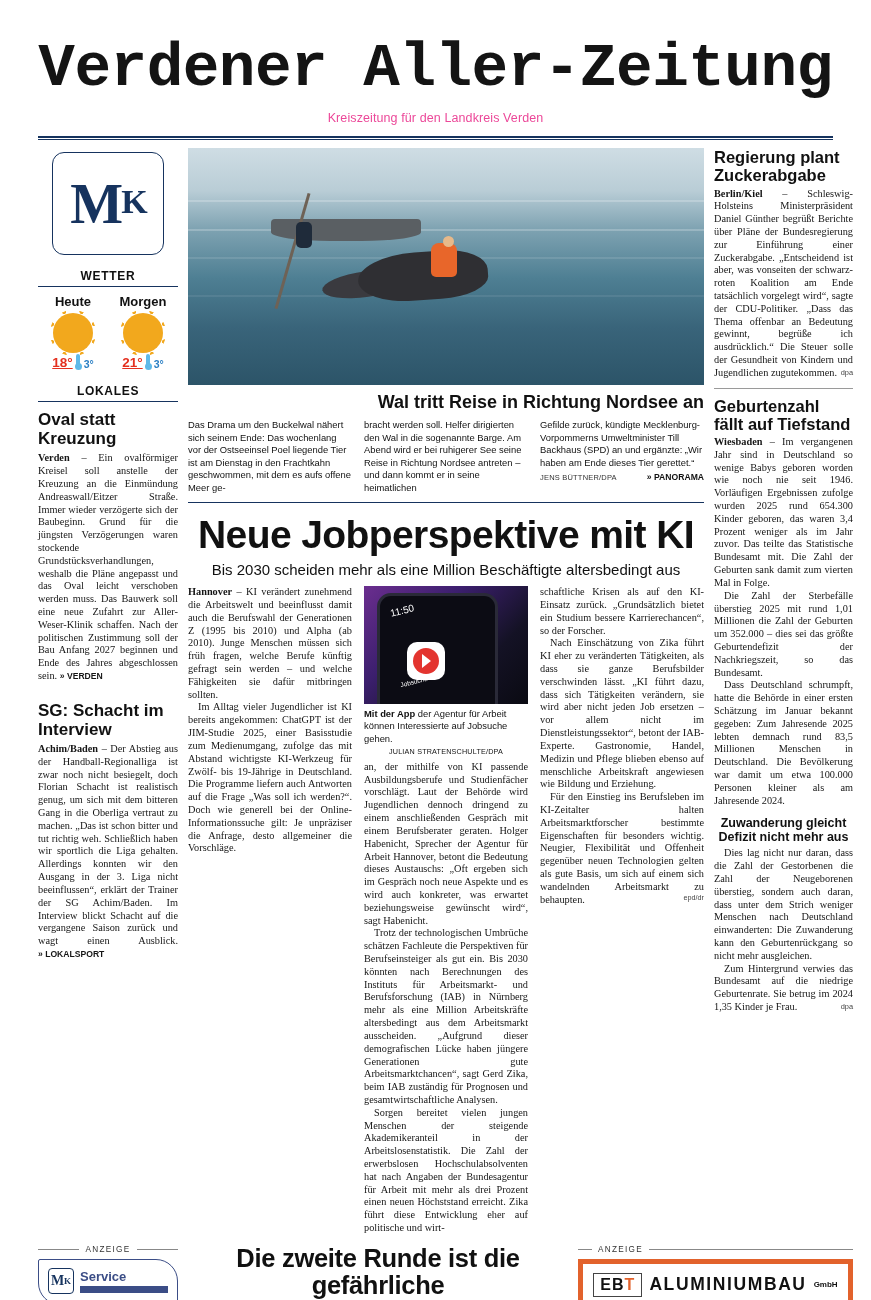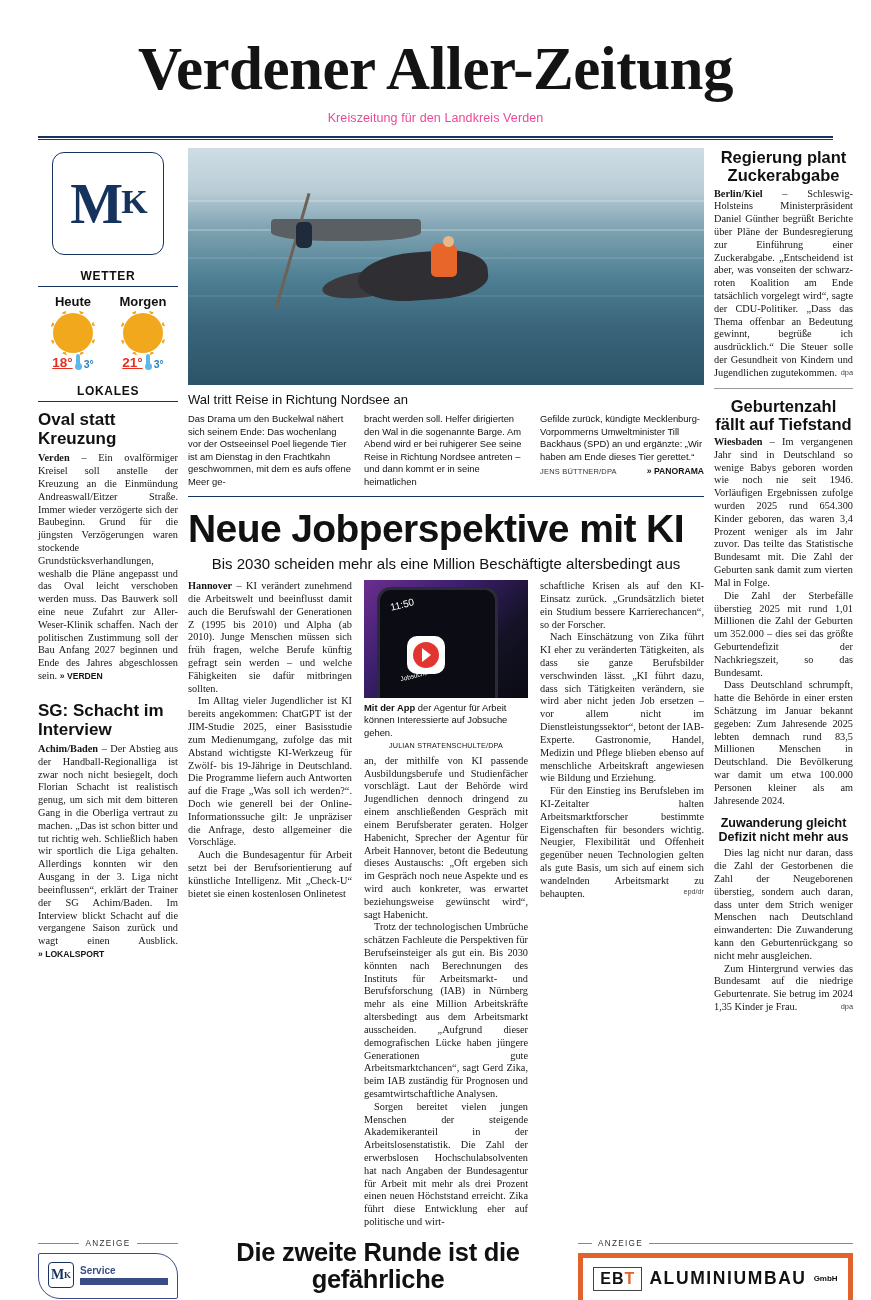--- a/index.html
+++ b/index.html
@@ -8,21 +8,21 @@
     background: #ffffff;
     font-family: "Liberation Serif", serif;
     color: #111111;
     overflow: hidden;
   }
   .page { position: relative; width: 871px; height: 1300px; padding: 0 38px; }
 
   
   .masthead { padding-top: 38px; }
   .masthead-title {
-    font-family: Liberation Serif, serif;
+    font-family: Liberation Mono, monospace;
     font-size: 61px; font-weight: 700; letter-spacing: -0.5px;
     text-align: center; line-height: 1.02; color: #141414;
   }
   .masthead-sub {
     text-align: center; font-family: "Liberation Sans", sans-serif;
     font-size: 12.5px; color: #ec4899; margin-top: 11px; letter-spacing: 0.1px;
   }
   .masthead-rule-top { border-top: 1.6px solid #16335e; margin-top: 11px; }
   .infobar {
     display: flex; align-items: center; justify-content: space-between;
@@ -104,32 +104,32 @@
     background: #2f2f33; border-radius: 60% 45% 50% 55% / 70% 60% 55% 65%;
     transform: rotate(-4deg);
   }
   .whale2 { position:absolute; left: 26%; top: 52%; width: 90px; height: 26px; background:#3a3a3f; border-radius: 50%; transform: rotate(-8deg); }
   .rescuer { position:absolute; left:47%; top:40%; width:26px; height:34px; background:#e8662a; border-radius: 8px 8px 5px 5px; }
   .rescuer-head { position:absolute; left:49.5%; top:37%; width:11px; height:11px; border-radius:50%; background:#e7b98a; }
   .boat { position:absolute; left: 16%; top: 30%; width: 150px; height: 22px; background:#5a5f63; border-radius: 4px 4px 40% 40%; }
   .pole { position:absolute; left: 20%; top: 18%; width: 3px; height: 120px; background:#6e6256; transform: rotate(16deg); }
   .person-l { position:absolute; left: 21%; top: 31%; width: 16px; height: 26px; background:#1f2b3a; border-radius:5px; }
   .photo-title {
-    font-family:"Liberation Sans", sans-serif; font-weight:400; font-size: 13px;
-    text-align:left; margin: 7px 0 6px 0;
+    font-family:"Liberation Sans", sans-serif; font-weight:700; font-size: 18px;
+    text-align:right; margin: 7px 0 6px 0;
   }
   .cap-cols { display:flex; gap: 12px; }
   .cap-col { flex:1; font-family:"Liberation Sans", sans-serif; font-size: 9.4px; line-height: 1.33; }
   .credit { font-family:"Liberation Sans", sans-serif; font-size: 7.5px; color:#333; letter-spacing:0.2px; }
   .credit-row { display:flex; justify-content:space-between; align-items:center; margin-top:3px; }
 
   
   .hl-main {
     font-family:"Liberation Sans", sans-serif; font-weight:700;
-    font-size: 39px; line-height:1.05; margin: 12px 0 0 0; letter-spacing:-0.6px;
+    font-size: 39px; text-align:center; line-height:1.05; margin: 12px 0 0 0; letter-spacing:-0.6px;
   }
   .sub-main {
     font-family:"Liberation Sans", sans-serif; font-size: 15px;
     text-align:center; margin: 5px 0 8px 0;
   }
   .three { display:flex; gap: 12px; }
   .three > div { flex: 1; }
 
   .inline-photo {
     width: 100%; height: 118px; margin-bottom: 4px;
@@ -155,21 +155,21 @@
   .clock { position:absolute; left: 16%; top: 16%; color:#fff; font-family:"Liberation Sans",sans-serif; font-size:10px; transform: rotate(-14deg); }
   .applabel { position:absolute; left: 22%; top: 78%; color:#fff; font-family:"Liberation Sans",sans-serif; font-size:6.5px; transform: rotate(-14deg); }
   .photo-cap { font-family:"Liberation Sans", sans-serif; font-size: 9.4px; line-height:1.3; }
   .photo-cap b { font-weight:700; }
   .cap-credit { font-family:"Liberation Sans", sans-serif; font-size: 7.2px; text-align:center; margin-top:2px; letter-spacing:0.2px; }
   .epd { font-family:"Liberation Sans", sans-serif; font-size: 7.2px; color:#444; float:right; }
 
   
   .r-head {
     font-family:"Liberation Sans", sans-serif; font-weight:700; font-size: 16.5px;
-    text-align:center; line-height:1.1; margin-bottom: 3px;
+    line-height:1.1; margin-bottom: 3px;
   }
   .r-sub {
     font-family:"Liberation Sans", sans-serif; font-weight:700; font-size: 12.5px;
     text-align:center; line-height:1.15; margin: 8px 0 3px 0;
   }
   .dpa { font-family:"Liberation Sans", sans-serif; font-size: 7.4px; color:#444; float:right; margin-top:1px; }
   .hr-thin { border-top:1px solid #9a9a9a; margin: 8px 0; }
   .hr-dark { border-top:1.3px solid #16335e; margin: 8px 0 7px 0; }
 
   
@@ -183,21 +183,21 @@
   .anzeige {
     font-family:"Liberation Sans", sans-serif; font-size: 8.2px; letter-spacing:1.3px;
     color:#333; display:flex; align-items:center; gap:6px; margin-bottom: 5px;
   }
   .anzeige .ln { flex:1; height:1px; background:#888; }
   .ad-left {
     border: 1.6px solid #3b4d86; border-radius: 2px 22px 2px 22px; padding: 8px 9px 10px 9px;
   }
   .mk-small { width: 26px; height:26px; border:1.3px solid #16335e; border-radius:4px; display:flex; align-items:center; justify-content:center; font-family:"Liberation Serif",serif; font-weight:700; font-size:14px; color:#16335e; }
   .svc-row { display:flex; align-items:center; gap:6px; }
-  .svc-txt { font-family:"Liberation Sans",sans-serif; font-size:10px; font-weight:700; color:#3b4d86; }
+  .svc-txt { font-family:"Liberation Sans",sans-serif; font-size:13px; font-weight:700; color:#3b4d86; }
   .svc-bar { height:7px; background:#3b4d86; margin-top:2px; }
 
   
   .ad-ebt { border: 5px solid #e2622c; padding: 9px 10px 10px 10px; background:#fff; }
   .ebt-logo-row { display:flex; align-items:center; gap:7px; justify-content:center; margin-bottom: 7px; }
   .ebt-mark { border:1.5px solid #444; padding: 2px 6px; font-family:"Liberation Sans",sans-serif; font-weight:700; font-size:16px; letter-spacing:1px; }
   .ebt-mark .t { color:#e2622c; }
   .ebt-name { font-family:"Liberation Sans",sans-serif; font-weight:700; font-size:17.5px; letter-spacing:1.6px; }
   .ebt-gmbh { font-family:"Liberation Sans",sans-serif; font-weight:700; font-size:8px; }
 </style>
@@ -309,21 +309,20 @@
       <div class="sub-main">Bis 2030 scheiden mehr als eine Million Beschäftigte altersbedingt aus</div>
 
       <div class="three">
 
         <div>
           <div class="body-txt">
             <b class="dl">Hannover</b>
             <span>– KI verändert zunehmend die Arbeitswelt und beeinflusst damit auch die Berufswahl der Generationen Z (1995 bis 2010) und Alpha (ab 2010). Junge Menschen müssen sich früh fragen, welche Berufe künftig gefragt sein werden – und welche Fähigkeiten sie dafür mitbringen sollten.</span>
           </div>
           <div class="body-txt" style="text-indent:10px">Im Alltag vieler Jugendlicher ist KI bereits angekommen: ChatGPT ist der JIM-Studie 2025, einer Basisstudie zum Medienumgang, zufolge das mit Abstand wichtigste KI-Werkzeug für Zwölf- bis 19-Jährige in Deutschland. Die Programme liefern auch Antworten auf die Frage „Was soll ich werden?“. Doch wie generell bei der Online-Informationssuche gilt: Je unpräziser die Anfrage, desto allgemeiner die Vorschläge.</div>
-          <div class="body-txt" style="text-indent:10px">Auch die Bundesagentur für Arbeit setzt bei der Berufsorientierung auf künstliche Intelligenz. Mit „Check-U“ bietet sie einen kostenlosen Onlinetest</div>
         </div>
 
         <div>
           <div class="inline-photo">
             <div class="phone"></div>
             <div class="clock">11:50</div>
             <div class="appicon">
                 <i></i>
               </div>
             <div class="applabel">Jobsuche</div>

